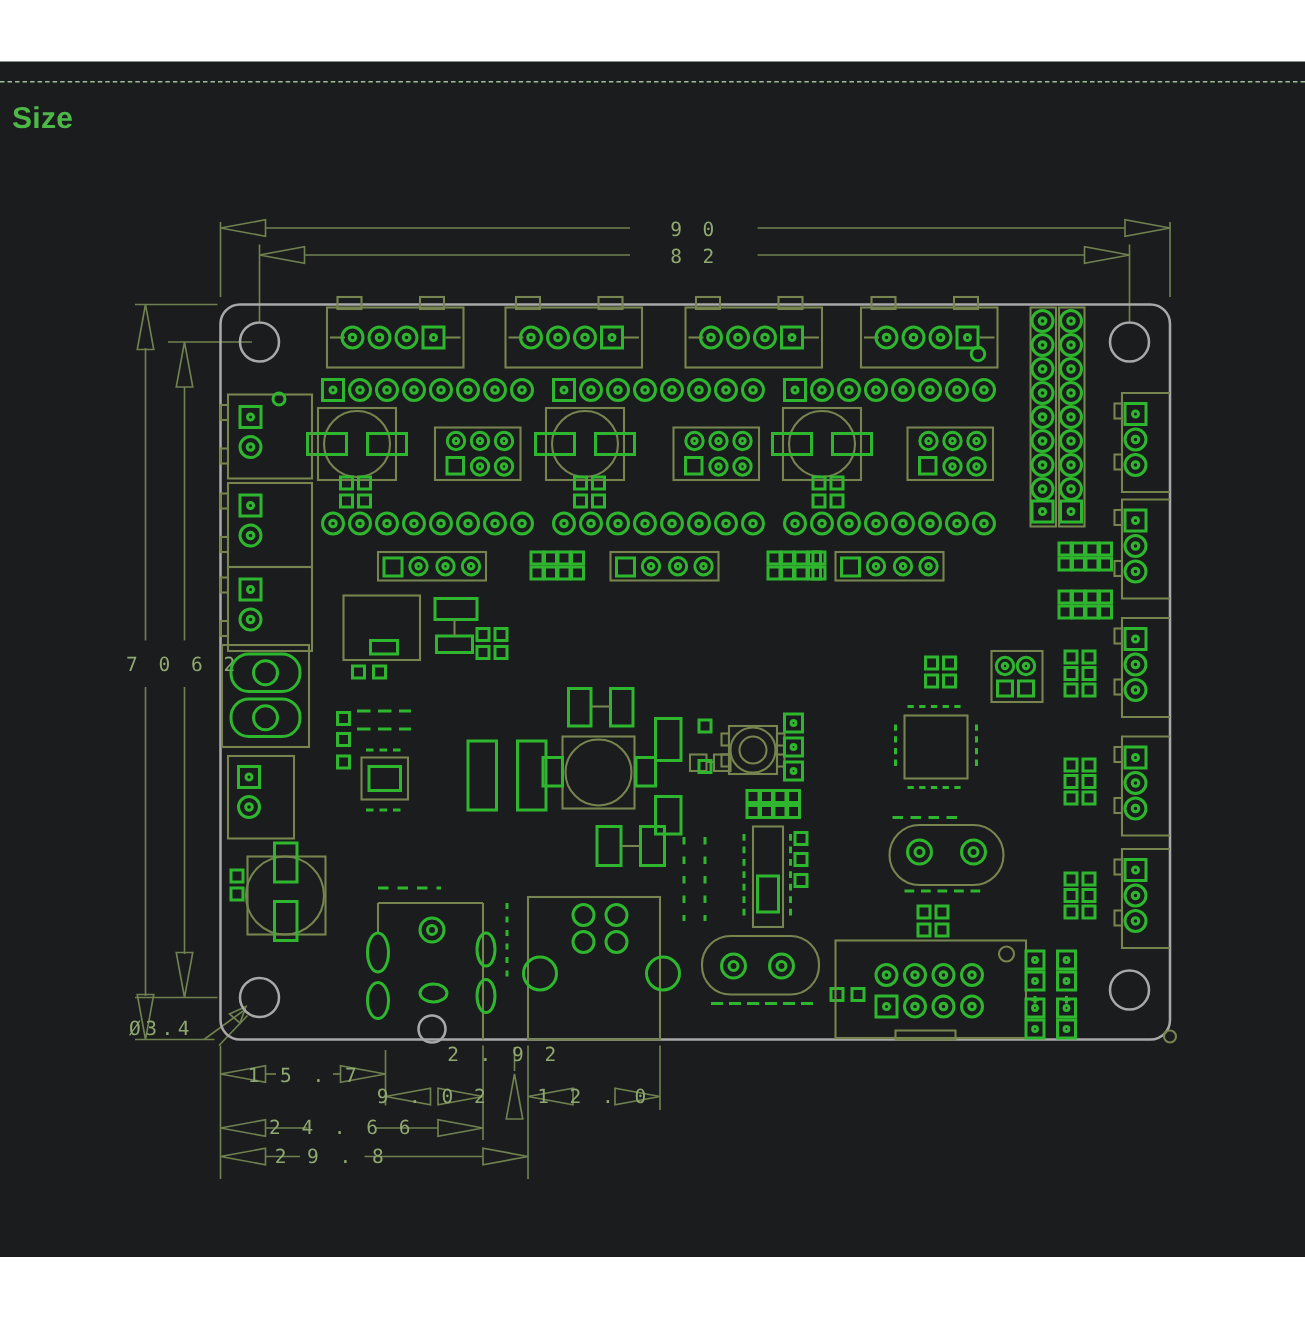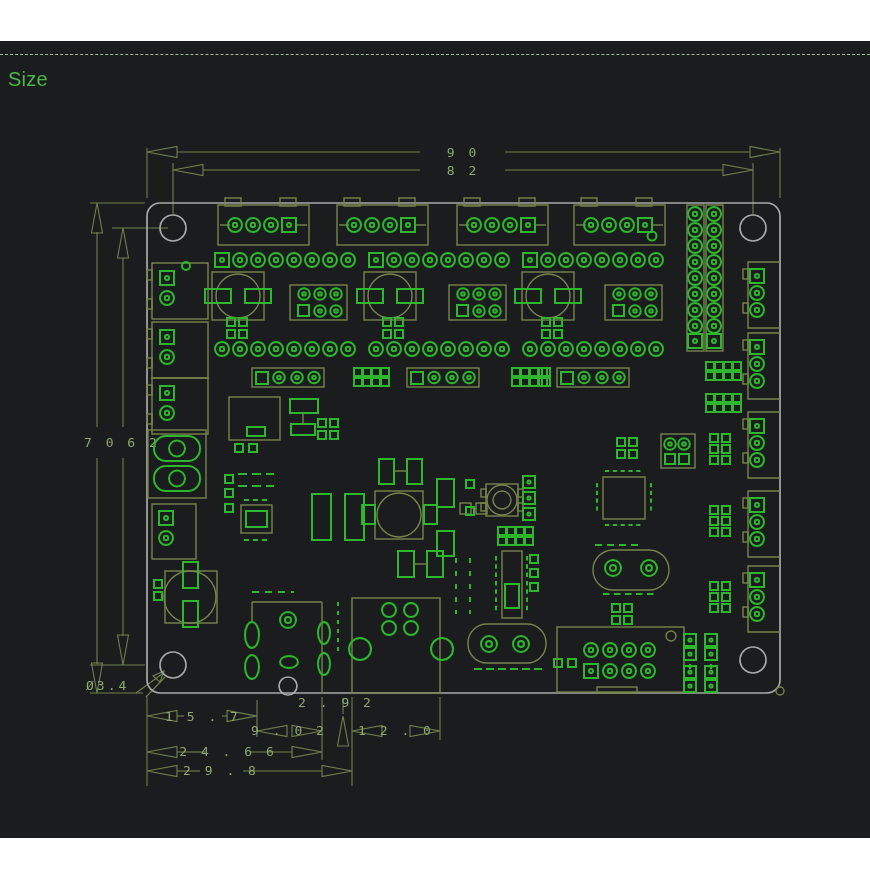--- a/index.html
+++ b/index.html
@@ -1,19 +1,19 @@
 <!DOCTYPE html>
 <html><head>
 <meta charset="utf-8">
 <style>
   html,body{margin:0;padding:0;}
   body{width:870px;height:882px;background:#ffffff;font-family:"Liberation Sans",sans-serif;position:relative;overflow:hidden;}
   .dark-band{position:absolute;left:0;top:41px;width:870px;height:797px;background:#1b1c1d;}
   .divider{position:absolute;left:0;top:54px;width:870px;border-top:1px dashed #9fbf9a;}
-  .page-title{position:absolute;left:8px;top:68px;color:#4db848;font-size:20px;font-weight:normal;letter-spacing:.2px;}
+  .page-title{position:absolute;left:8px;top:68px;color:#4db848;font-size:20px;font-weight:bold;letter-spacing:.2px;}
   svg{position:absolute;left:0;top:0;}
   .ol{stroke:#76854f;fill:none;stroke-width:1.4;}
   .br{stroke:#2eb62e;fill:none;stroke-width:2;}
   .gy{stroke:#a8a8a8;fill:none;stroke-width:1.7;}
   .dm{stroke:#6f8150;fill:none;stroke-width:1.1;}
   .dt{fill:#8fa871;font-family:"DejaVu Sans Mono",monospace;font-size:13px;letter-spacing:3px;}
 </style>
 </head>
 <body>
 

